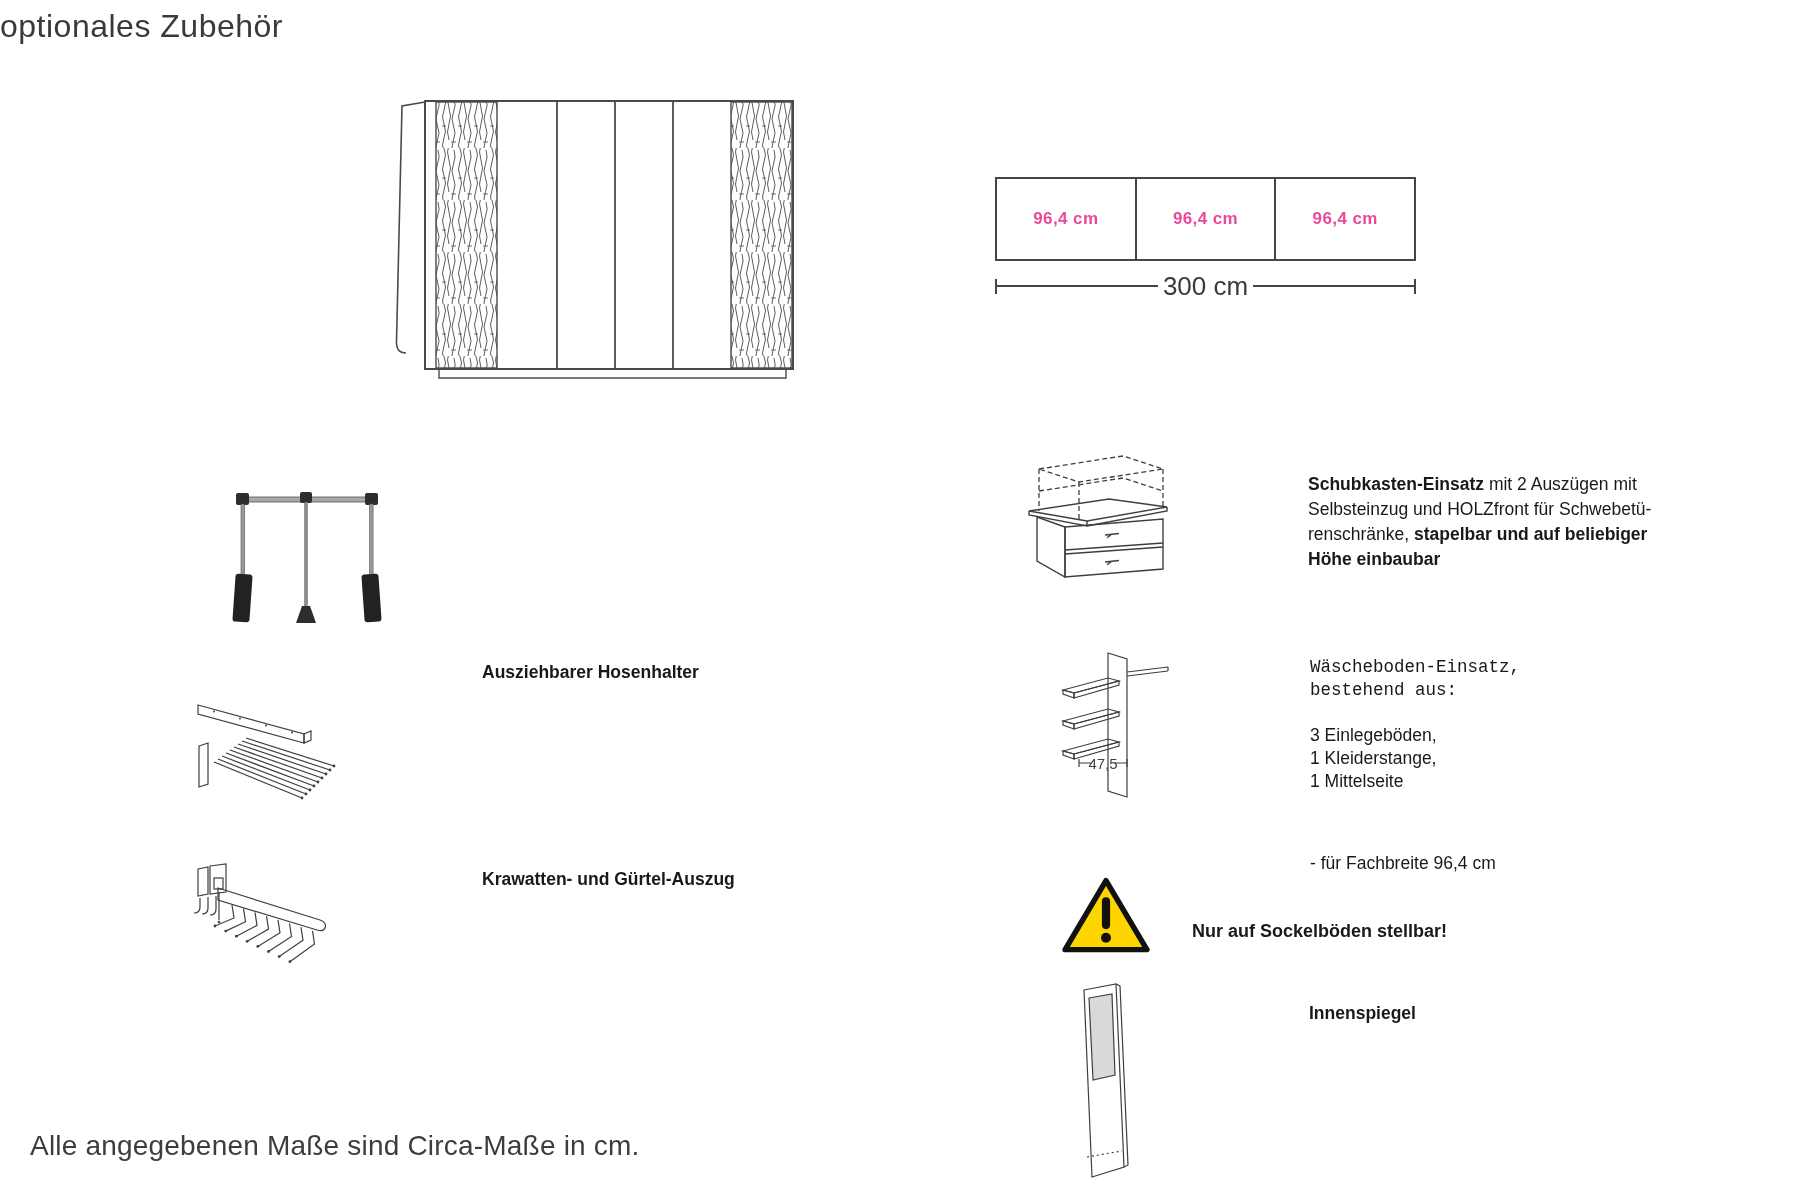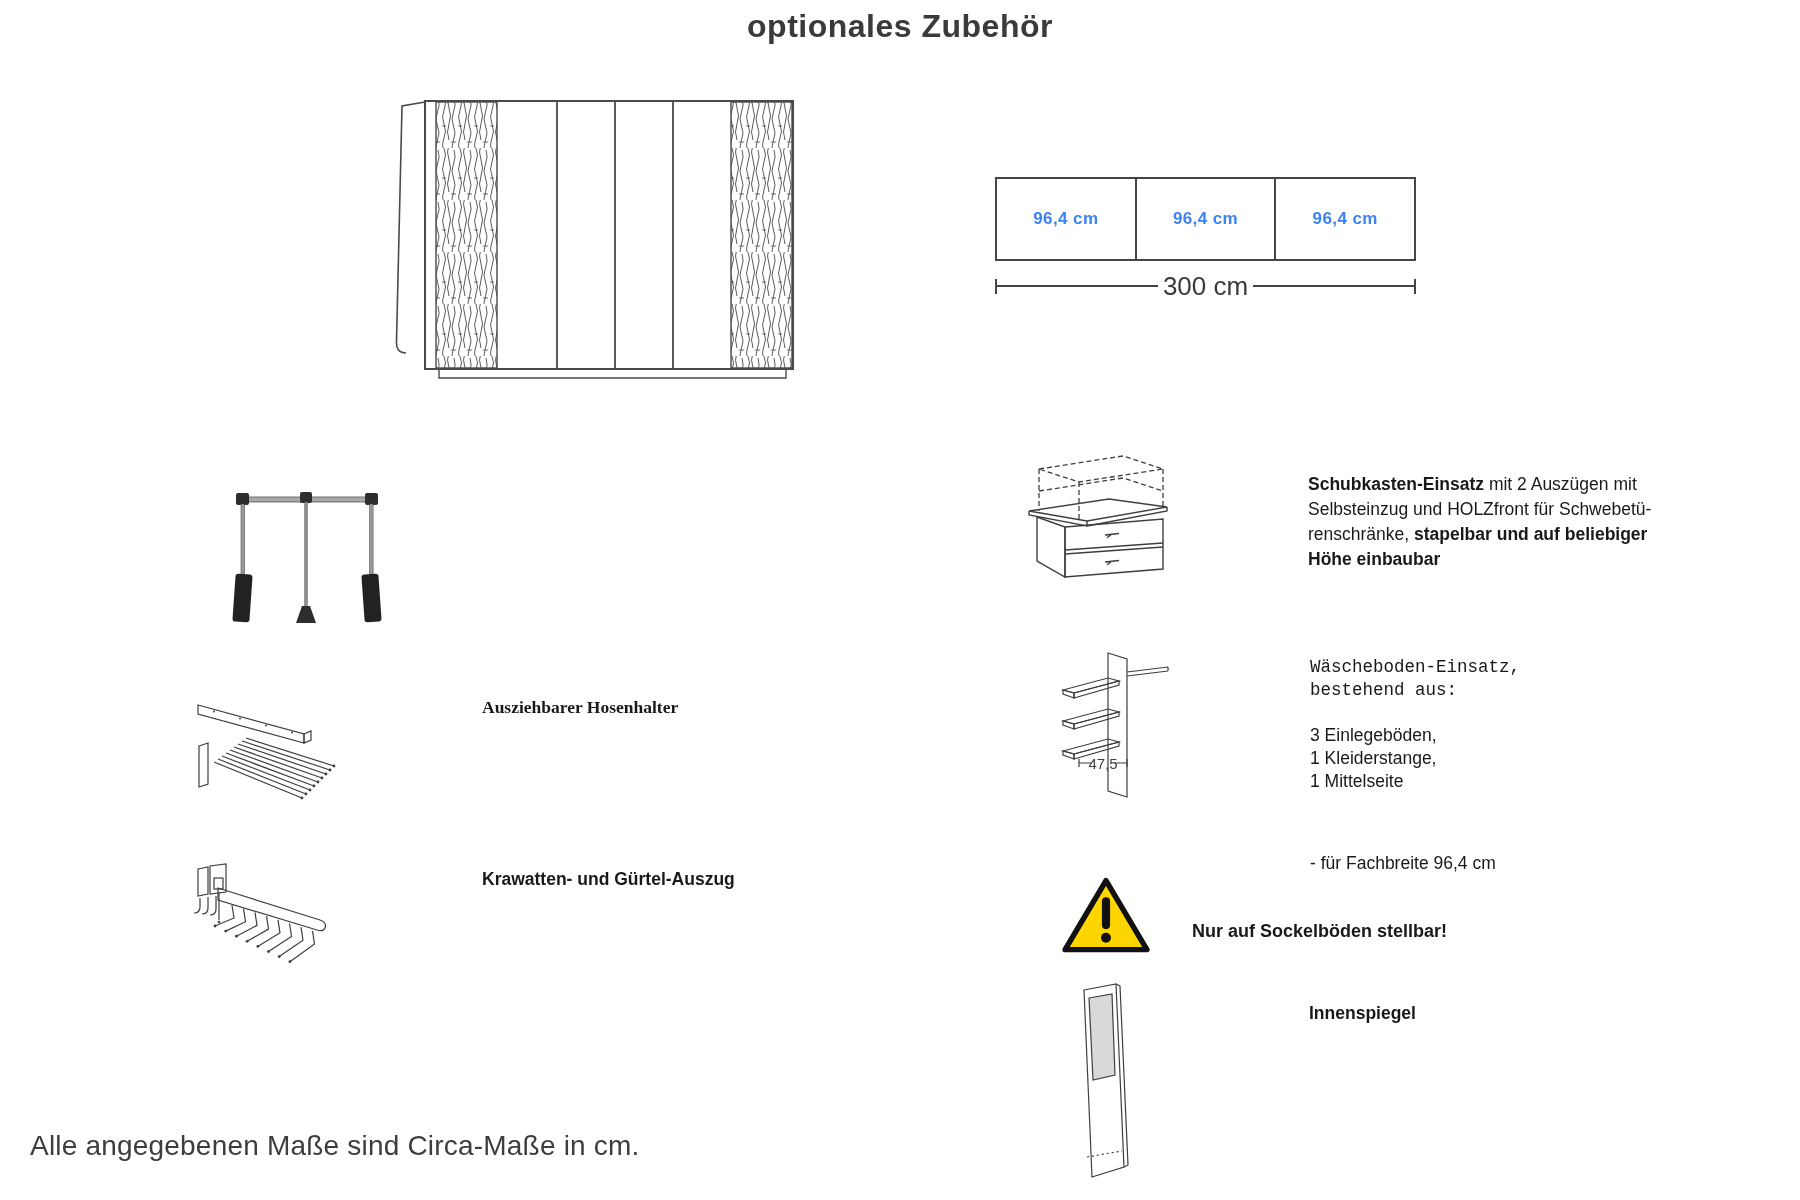--- a/index.html
+++ b/index.html
@@ -2,34 +2,34 @@
 <html><head>
 <meta charset="utf-8">
 <style>
   html,body{margin:0;padding:0;background:#ffffff;}
   #canvas{
     position:relative;width:1800px;height:1200px;background:#ffffff;overflow:hidden;
     font-family:"Liberation Sans",sans-serif;color:#1c1c1c;
   }
   .abs{position:absolute;}
   .title{
-    top:8px;left:0;width:100%;text-align:center;
-    font-size:32px;font-weight:700;color:#3a3a3a;letter-spacing:.5px;
+    top:8px;left:0;width:100%;text-align:left;
+    font-size:32px;font-weight:400;color:#3a3a3a;letter-spacing:.5px;
   }
   .footer-note{
     left:30px;top:1130px;font-size:28px;font-weight:300;color:#3d3d3d;letter-spacing:.2px;
   }
   
   .dim-box{
     left:995px;top:177px;width:421px;height:84px;display:flex;
     border:2px solid #454545;box-sizing:border-box;
   }
   .dim-cell{
     flex:1;display:flex;align-items:center;justify-content:center;
-    font-size:17px;font-weight:bold;color:#3b82f6;letter-spacing:.4px;
+    font-size:17px;font-weight:bold;color:#ec4899;letter-spacing:.4px;
   }
   .dim-cell + .dim-cell{border-left:2px solid #454545;}
   .dim-line{
     left:995px;top:271px;width:421px;height:30px;display:flex;align-items:center;
   }
   .dim-line .tick{width:2px;height:15px;background:#454545;}
   .dim-line .hline{flex:1;height:0;border-top:2px solid #454545;}
   .dim-line .dim-total{font-size:26px;color:#3a3a3a;padding:0 5px;white-space:nowrap;}
   
   .txt{font-size:17.5px;line-height:25px;color:#191919;}
@@ -118,21 +118,21 @@
         <circle cx="134" cy="82" r="1.4"></circle>
       <circle cx="130" cy="86" r="1.4"></circle>
         <circle cx="126" cy="90" r="1.4"></circle>
         <circle cx="122" cy="94" r="1.4"></circle>
       <circle cx="118" cy="98" r="1.4"></circle>
         <circle cx="114" cy="102" r="1.4"></circle>
         <circle cx="110" cy="106" r="1.4"></circle>
     </g>
   </svg>
 
-  <div class="abs lbl-bold" style="left:482px;top:697px;font-family:Liberation Serif, serif;">Ausziehbarer Hosenhalter</div>
+  <div class="abs lbl-bold" style="left:482px;top:662px;">Ausziehbarer Hosenhalter</div>
 
   <svg class="abs" style="left:188px;top:862px;" width="150" height="110" viewBox="0 0 150 110" fill="none" stroke="#3f3f3f" stroke-width="1.2">
     <polygon points="10,7 20,5 20,32 10,34"></polygon>
     <polygon points="22,4 38,2 38,30 22,32"></polygon>
     <rect x="26" y="16" width="9" height="11"></rect>
     <path d="M12,36 v9 q0,6 -6,6"></path>
     <path d="M20,35 v11 q0,6 -6,6"></path>
     <path d="M28,34 v13 q0,6 -6,6"></path>
     <path d="M31,30 v28"></path>
     <circle cx="31" cy="60" r="1.3" fill="#3f3f3f" stroke="none"></circle>

